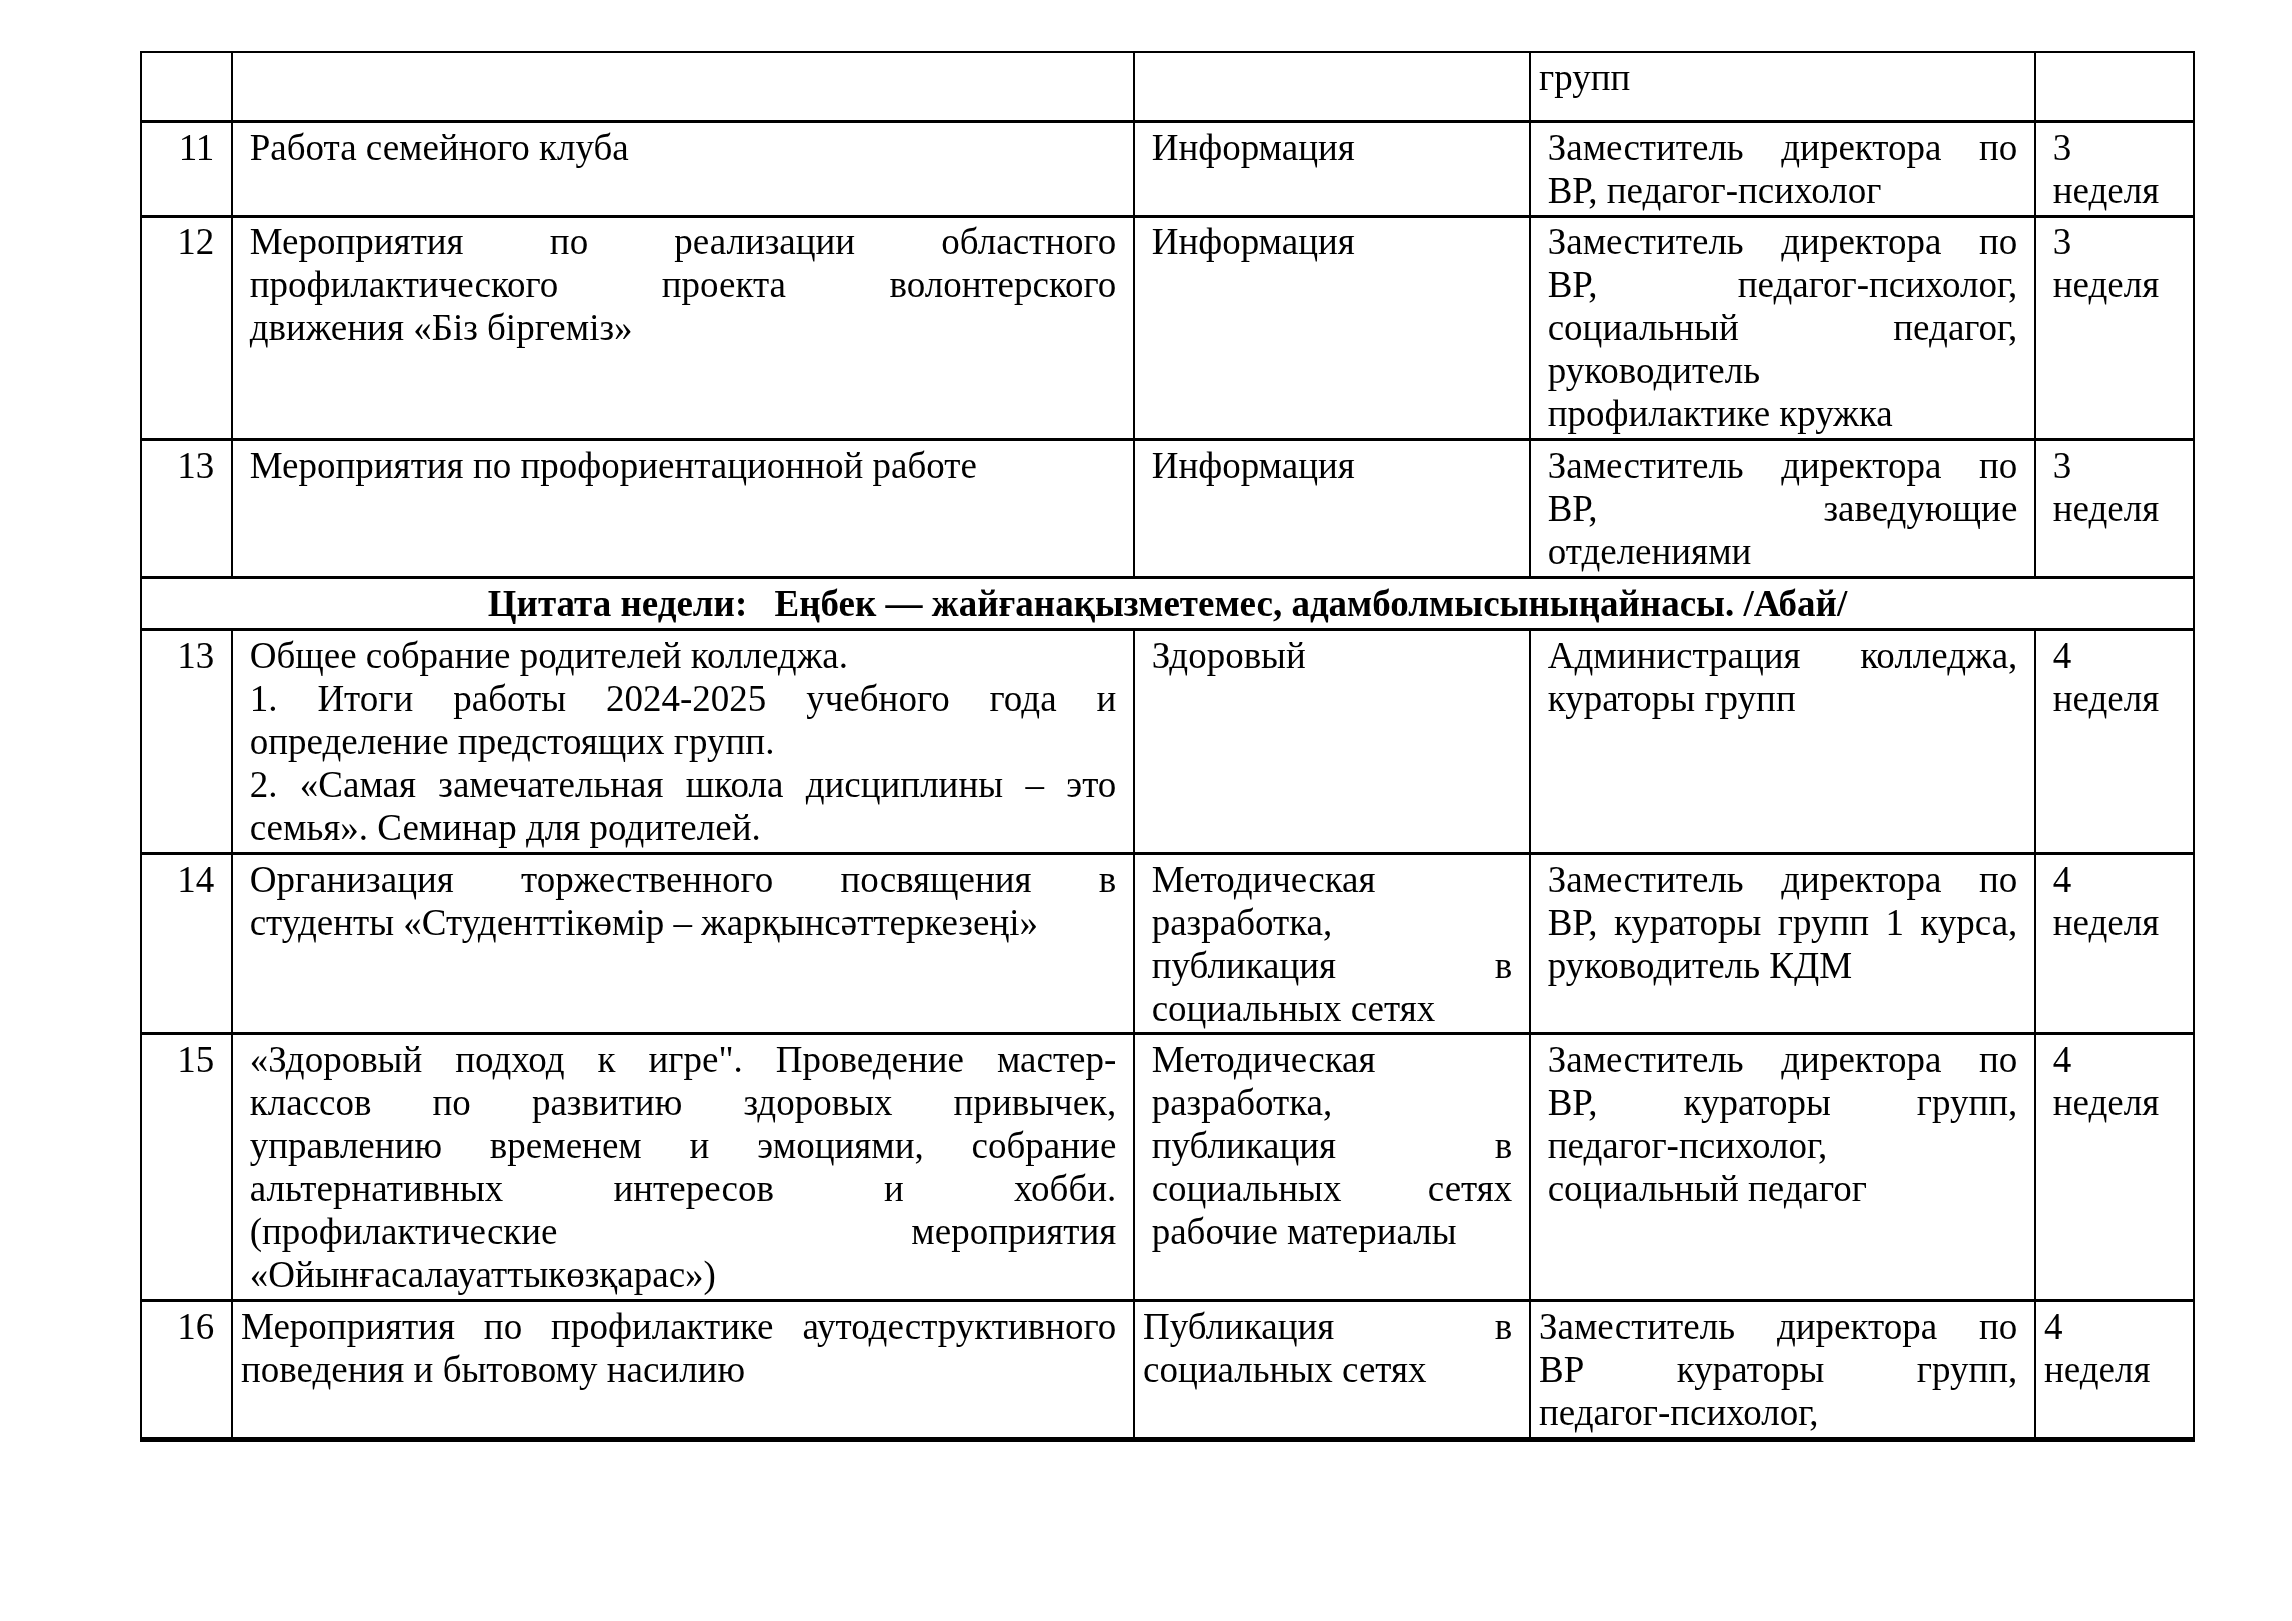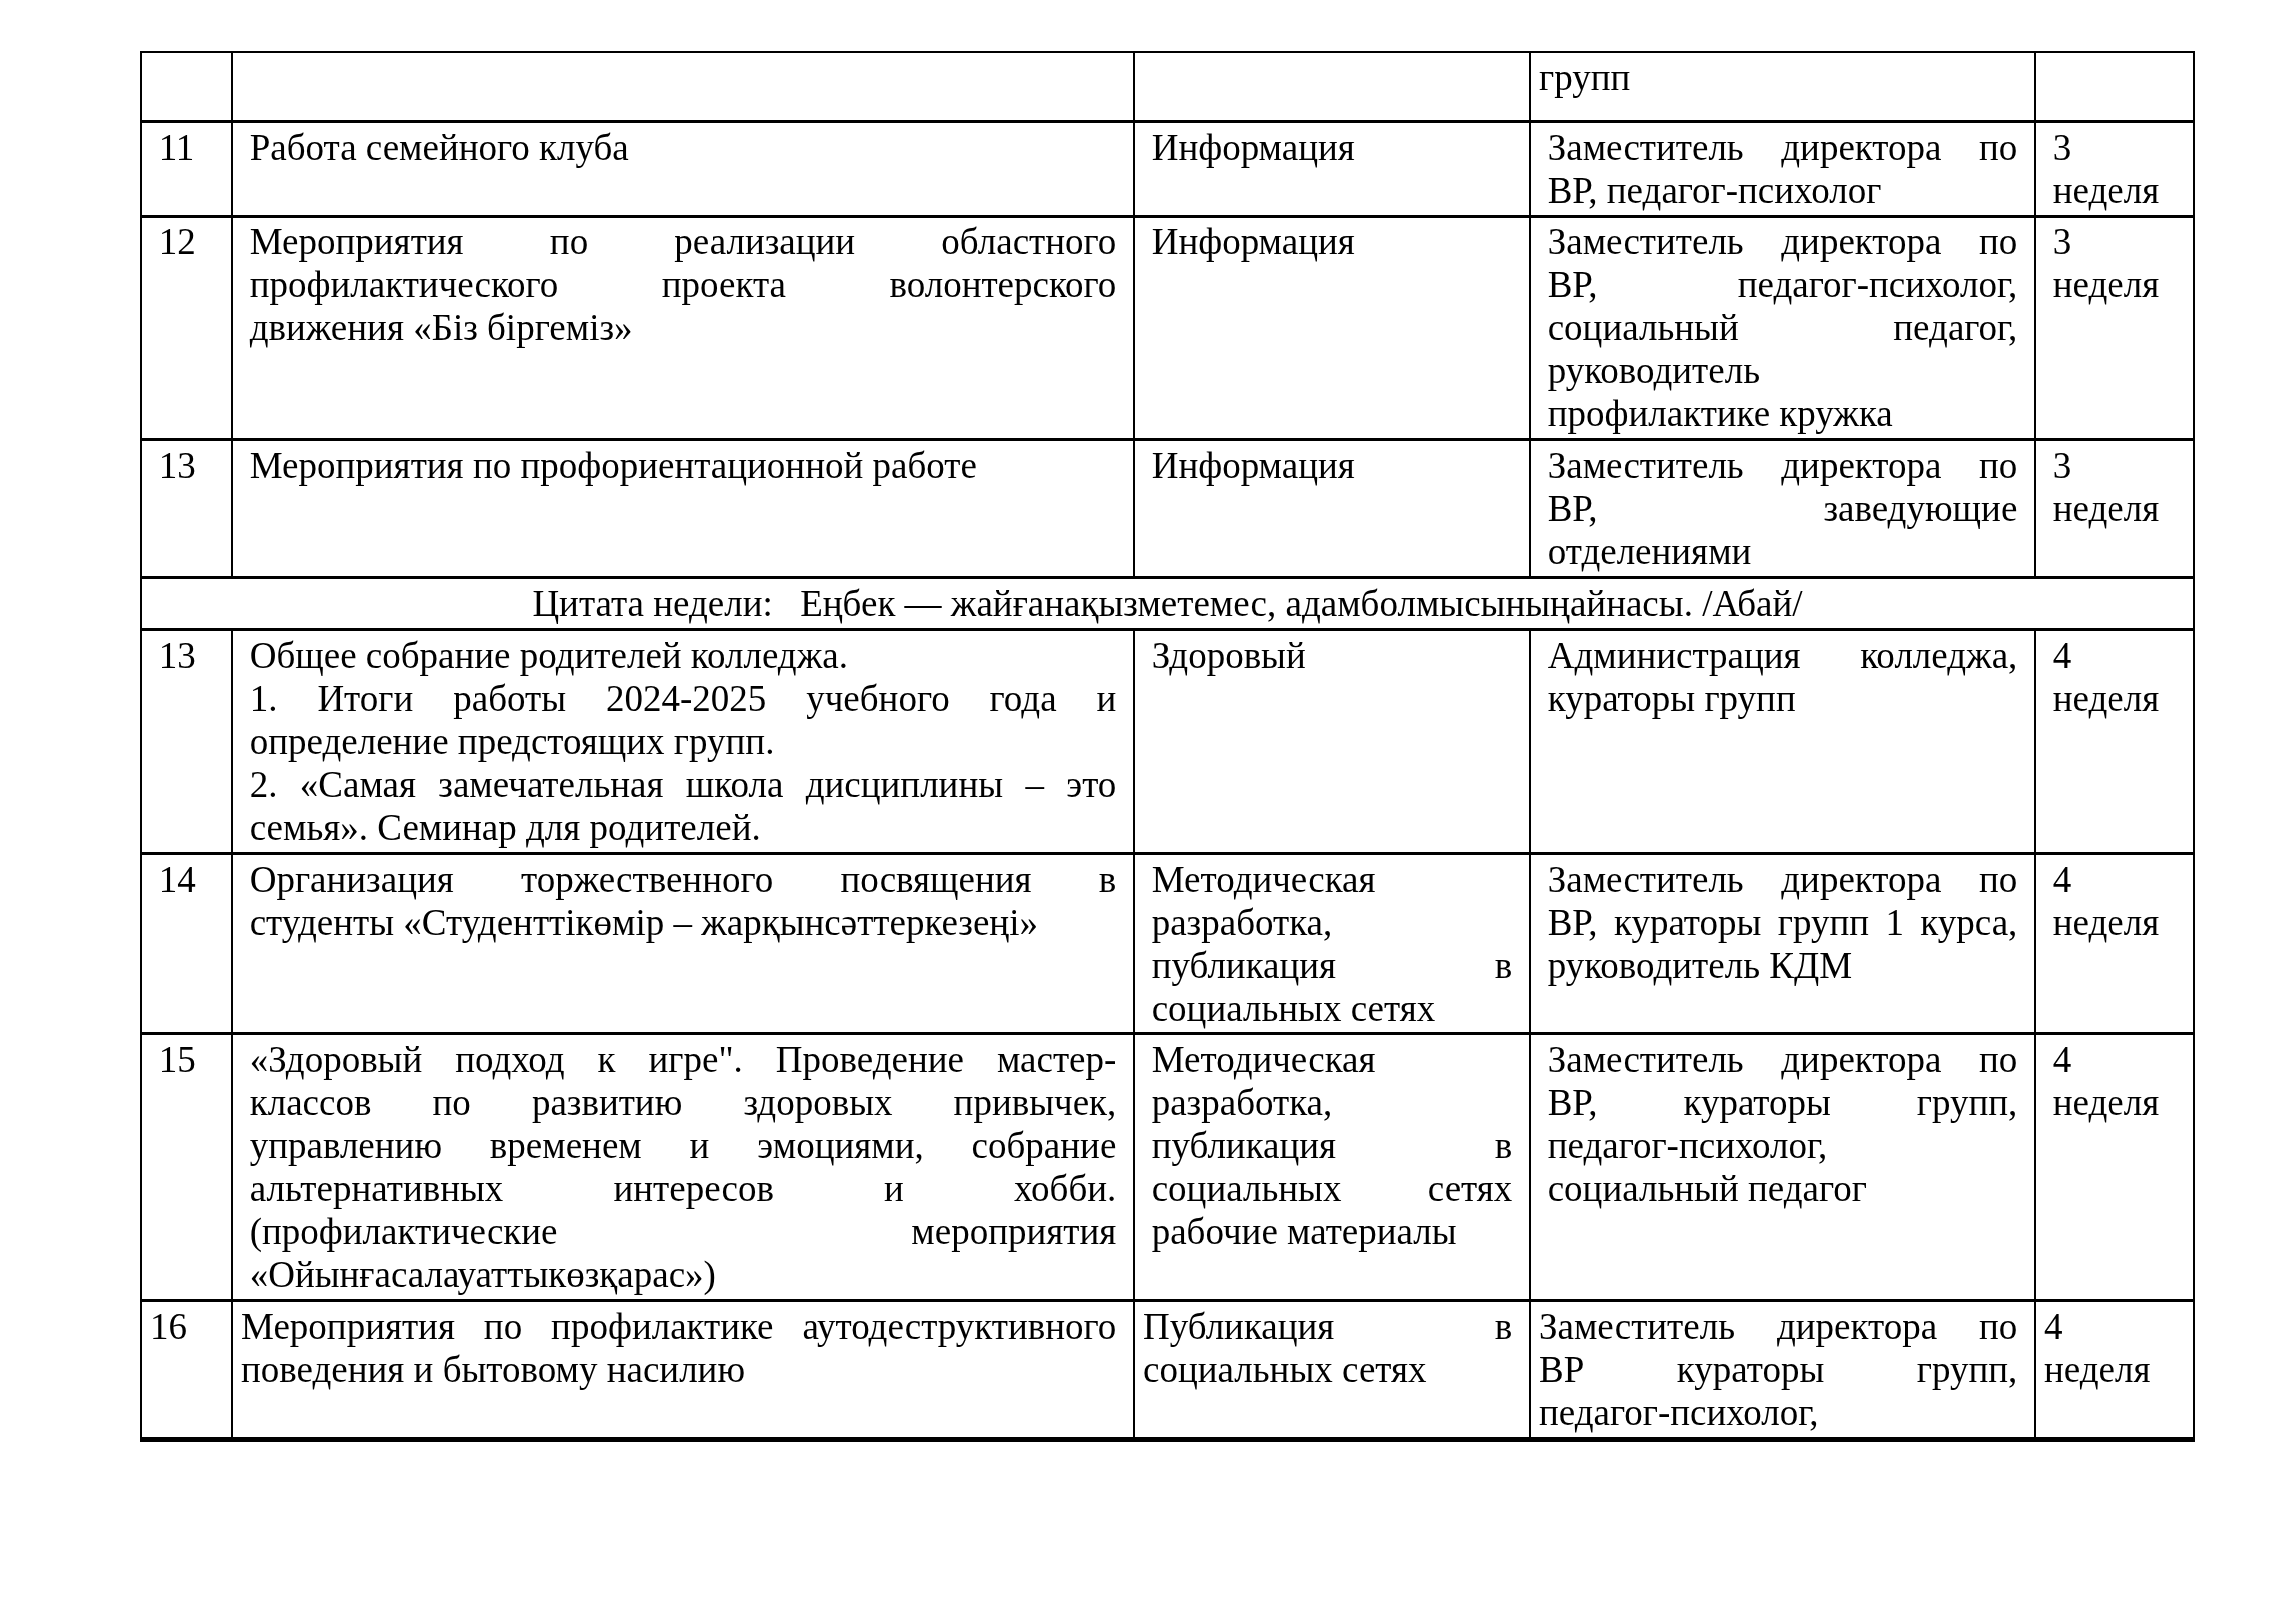--- a/index.html
+++ b/index.html
@@ -23,26 +23,26 @@
     border: 2px solid #000;
     border-top-width: 3.9px;
     border-bottom-width: 3.9px;
     vertical-align: top;
     padding: 2.9px 16.7px;
     overflow: hidden;
   }
   table.plan tr:first-child td { border-top-width: 2.9px; }
   table.plan tr:last-child td { border-bottom-width: 5.9px; padding-left: 8px; }
   tr.partial-row td { height: 61px; padding-left: 8px; }
-  td.num-cell { text-align: left; }
+  td.num-cell { text-align: right; }
   .line { text-align: justify; text-align-last: left; }
   .line.stretch { text-align-last: justify; font-family: Liberation Serif, serif; }
   td.quote-cell {
     text-align: center;
-    font-weight: normal;
+    font-weight: bold;
     padding: 2px 9.8px;
   }
   .quote-gap { display: inline-block; width: 27.4px; }
 </style>
 </head>
 <body>
 
 <table class="plan">
   <colgroup>
     <col style="width:91px">

